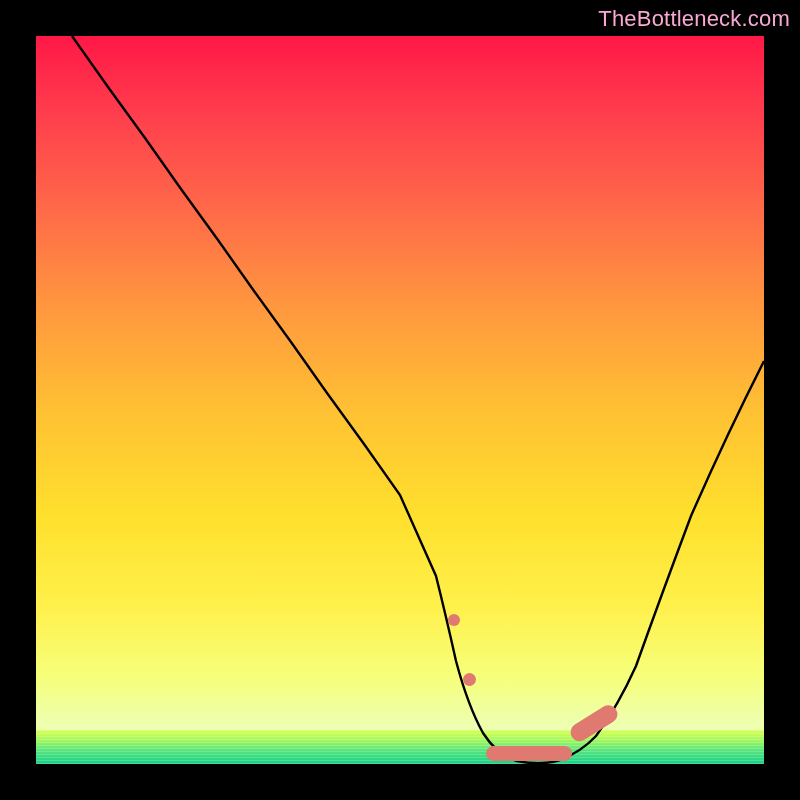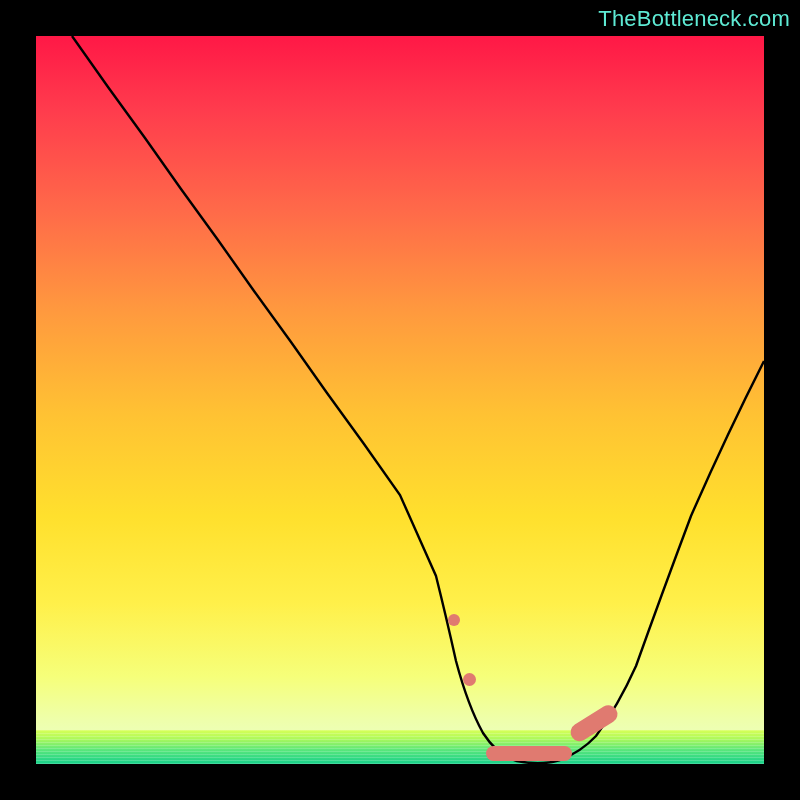--- a/index.html
+++ b/index.html
@@ -9,21 +9,21 @@
     width: 800px;
     height: 800px;
     background: #000;
   }
   .watermark {
     position: absolute;
     top: 6px;
     right: 10px;
     font-family: Arial, Helvetica, sans-serif;
     font-size: 22px;
-    color: #5eead4;
+    color: #f9a8d4;
     letter-spacing: 0.2px;
     z-index: 20;
   }
   .plot {
     position: absolute;
     left: 36px;
     top: 36px;
     width: 728px;
     height: 728px;
     overflow: hidden;

